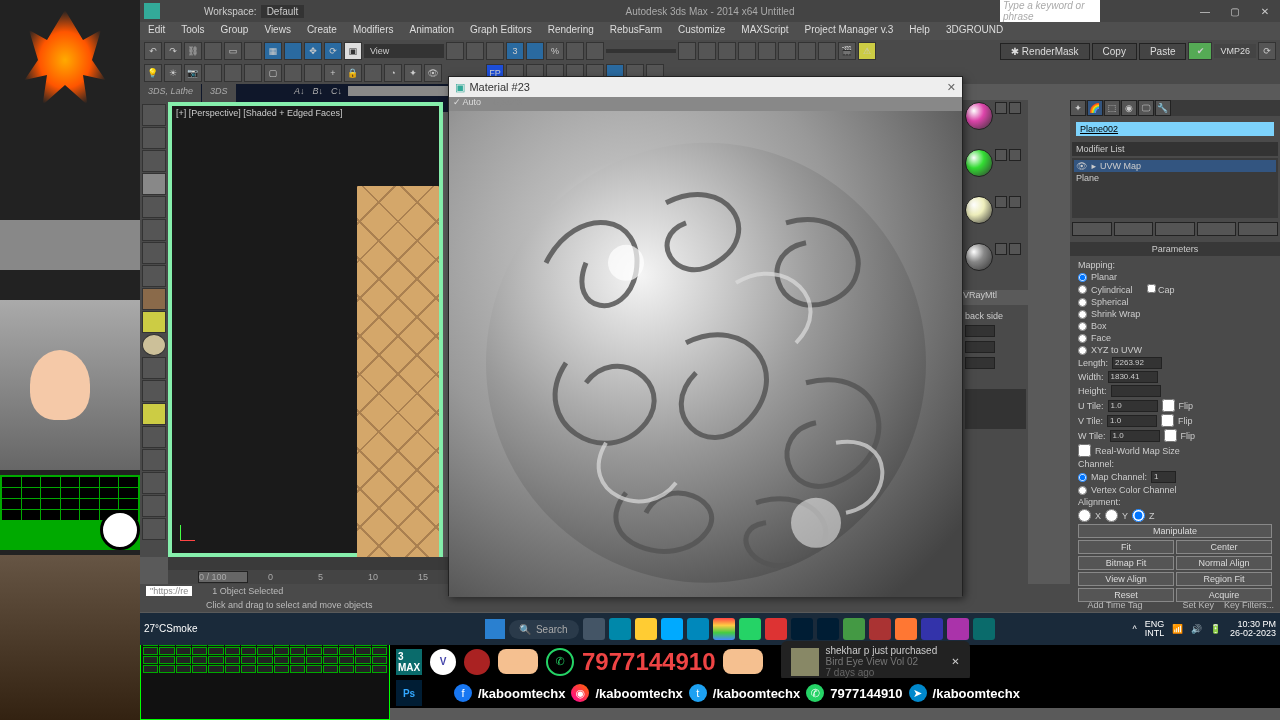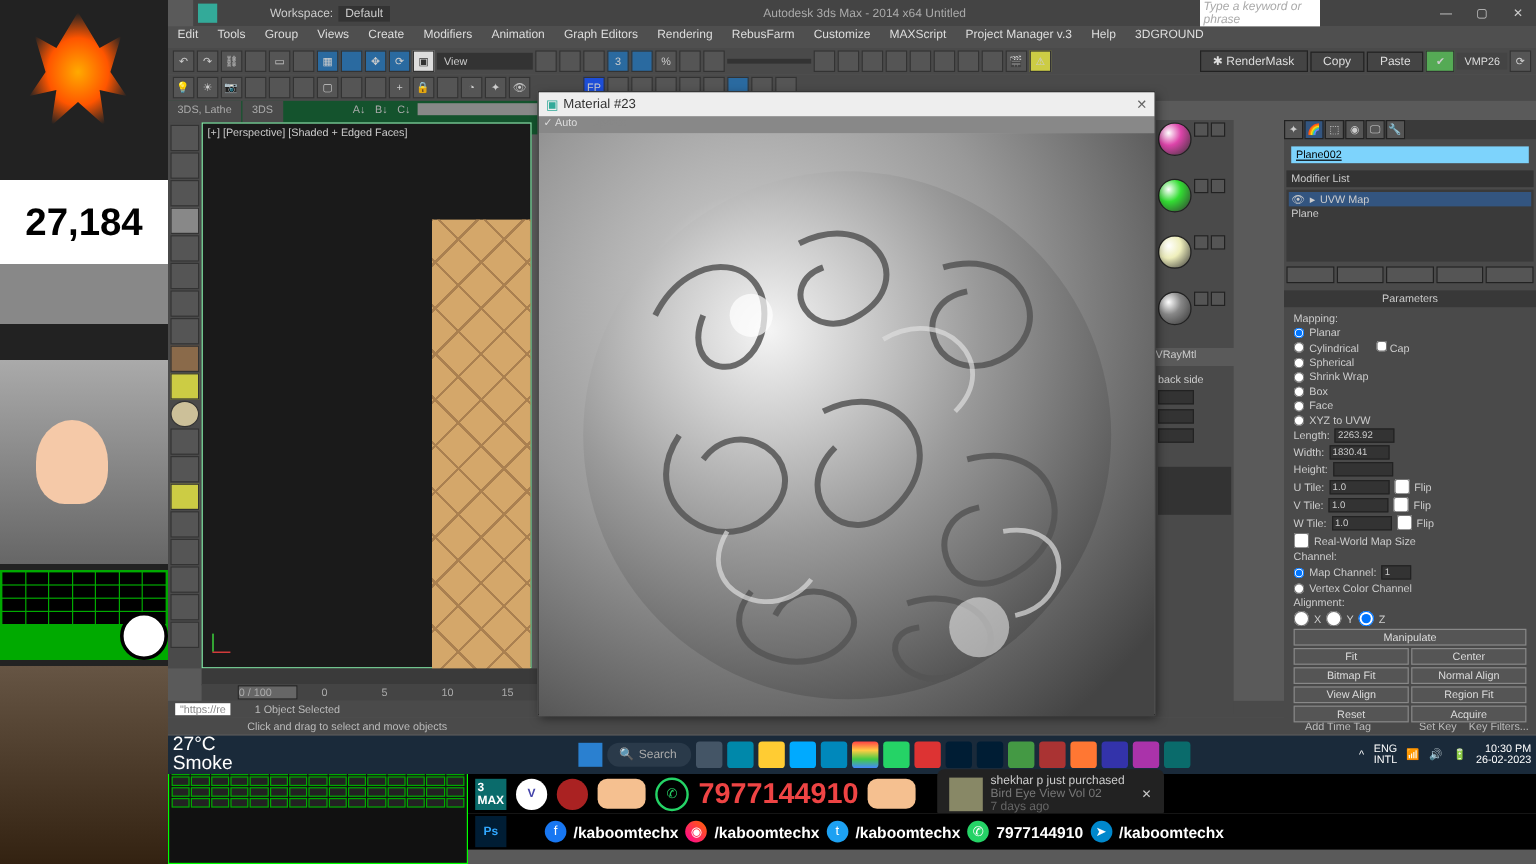--- a/index.html
+++ b/index.html
@@ -1,18 +1,18 @@
 <!DOCTYPE html>
 <html><head>
 <meta charset="utf-8">
 <style>
 * { margin: 0; padding: 0; box-sizing: border-box; font-family: Arial, sans-serif; }
 body { background: #5a5a5a; width: 1280px; height: 720px; overflow: hidden; position: relative; }
 
-.titlebar { position: absolute; top: 0; left: 140px; right: 0; height: 22px; background: #444; display: flex; align-items: center; font-size: 10px; color: #ccc; margin-left: 21px; }
+.titlebar { position: absolute; top: 0; left: 140px; right: 0; height: 22px; background: #444; display: flex; align-items: center; font-size: 10px; color: #ccc; }
 .titlebar .icon { width: 16px; height: 16px; background: #3a9; margin: 0 4px; }
 .workspace-label { margin-left: 40px; color: #ccc; }
 .workspace-dd { background: #333; padding: 1px 6px; margin-left: 4px; }
 .app-title { position: absolute; left: 50%; transform: translateX(-50%); color: #aaa; }
 .search-box { position: absolute; right: 180px; width: 100px; background: #fff; color: #aaa; font-style: italic; padding: 1px 3px; }
 .window-controls { position: absolute; right: 0; display: flex; }
 .window-controls div { width: 30px; height: 22px; display: flex; align-items: center; justify-content: center; color: #ccc; }
 
 .menubar { position: absolute; top: 22px; left: 140px; right: 0; height: 18px; background: #4f4f4f; display: flex; font-size: 10px; color: #ddd; }
 .menubar span { padding: 2px 8px; }
@@ -21,21 +21,21 @@
 .toolbar1 .spacer { flex: 1; }
 .tbtn { width: 18px; height: 18px; background: #555; border: 1px solid #333; display: inline-flex; align-items: center; justify-content: center; font-size: 9px; color: #ccc; }
 .tbtn.blue { background: #2a6aa0; }
 .tbtn.white { background: #ddd; color: #333; }
 .dropdown-tb { background: #333; color: #ccc; font-size: 9px; padding: 2px 6px; min-width: 80px; }
 .render-btn { background: #444; color: #ddd; font-size: 10px; padding: 2px 10px; border: 1px solid #222; }
 .vmp-btn { background: #444; color: #ddd; font-size: 9px; padding: 2px 6px; }
 
 .toolbar2 { position: absolute; top: 62px; left: 140px; right: 0; height: 22px; background: #4a4a4a; display: flex; align-items: center; gap: 2px; padding: 0 4px; }
 
-.tab-row { position: absolute; top: 84px; left: 140px; width: 310px; height: 28px; background: #14532d; display: flex; font-size: 9px; color: #aaa; }
+.tab-row { position: absolute; top: 84px; left: 140px; width: 310px; height: 28px; background: #0f172a; display: flex; font-size: 9px; color: #aaa; font-style: italic; }
 .tab-row .tab { padding: 2px 8px; background: #4a4a4a; margin-right: 1px; }
 
 .left-panel { position: absolute; left: 0; top: 0; width: 140px; height: 720px; background: #222; }
 .fire-logo { position: absolute; top: 10px; left: 20px; width: 90px; height: 100px; background: radial-gradient(ellipse, #ffaa00, #ff5500 40%, transparent 70%); clip-path: polygon(50% 0, 70% 30%, 90% 20%, 80% 50%, 95% 70%, 70% 65%, 75% 95%, 50% 75%, 25% 95%, 30% 65%, 5% 70%, 20% 50%, 10% 20%, 30% 30%); }
 .counter-box { position: absolute; top: 150px; left: 0; width: 140px; height: 70px; background: #fff; display: flex; align-items: center; justify-content: center; font-size: 32px; font-weight: bold; color: #000; }
 .gray-strip { position: absolute; top: 220px; left: 0; width: 140px; height: 50px; background: #888; }
 .cam-preview { position: absolute; top: 300px; left: 0; width: 140px; height: 170px; background: linear-gradient(#aaa, #666); }
 .cam-preview::before { content:''; position:absolute; left:30px; top:50px; width:60px; height:70px; background:#f5c9a8; border-radius:50% 50% 40% 40%; }
 .keyboard-mini { position: absolute; top: 475px; left: 0; width: 140px; height: 75px; background: #0a0; display: grid; grid-template-columns: repeat(7, 1fr); grid-auto-rows: 10px; gap: 1px; padding: 2px; }
 .keyboard-mini div { background: #000; }
@@ -44,21 +44,21 @@
 .keyboard-overlay { position:absolute; top:635px; left:140px; width:250px; height:85px; background:#111; border:1px solid #0f0; display:grid; grid-template-columns:repeat(15,1fr); grid-auto-rows:8px; gap:1px; padding:2px; }
 .keyboard-overlay div { background:#222; border:1px solid #0a0; }
 
 .vtoolbar { position: absolute; left: 140px; top: 102px; width: 28px; height: 455px; background: #4a4a4a; display: flex; flex-direction: column; gap: 1px; padding: 2px; }
 .vtoolbar .vbtn { width: 24px; height: 22px; background: #555; border: 1px solid #333; display:flex; align-items:center; justify-content:center; }
 .vbtn.brown { background: #8a6a4a; }
 .vbtn.yellow { background: #cccc44; }
 .vbtn.beige { background: #ccc099; border-radius:50%; }
 .vbtn.gray { background: #888; }
 
-.viewport { position: absolute; left: 168px; top: 102px; width: 275px; height: 455px; background: #1a1a1a; border: 1px solid #86efac; }
+.viewport { position: absolute; left: 168px; top: 102px; width: 275px; height: 455px; background: #1a1a1a; border: 4px solid #86efac; }
 .viewport-label { position: absolute; top: 2px; left: 4px; font-size: 9px; color: #ccc; }
 .wood-obj { position: absolute; right: 0; top: 80px; width: 82px; height: 375px; background: #d4a76a; background-image: repeating-linear-gradient(45deg, transparent, transparent 25px, #aa8050 25px, #aa8050 27px), repeating-linear-gradient(-45deg, transparent, transparent 25px, #aa8050 25px, #aa8050 27px); }
 .axis-gizmo { position:absolute; bottom:8px; left:8px; width:20px; height:20px; }
 .axis-gizmo .x { position:absolute; width:15px; height:1px; background:#f44; top:15px; }
 .axis-gizmo .y { position:absolute; width:1px; height:15px; background:#4f4; left:0; }
 
 .vp-scroll { position: absolute; left: 168px; top: 557px; width: 280px; height: 14px; background: #3a3a3a; }
 
 .timeline-area { position: absolute; left: 168px; top: 570px; width: 793px; height: 14px; background: #444; display:flex; align-items:center; font-size:9px; color:#aaa; }
 .timeline-slider { position:absolute; left:30px; width:50px; height:12px; background:#666; border:1px solid #222; }
@@ -96,21 +96,21 @@
 .rollout-body { padding: 4px 8px; }
 .rollout-body .radio { display: flex; align-items: center; gap: 4px; margin: 2px 0; }
 .rollout-body .radio input { width: 9px; height: 9px; }
 .rollout-body .label-row { display: flex; align-items: center; margin: 2px 0; gap: 4px; }
 .rollout-body .spinner { background: #333; border: 1px solid #222; width: 50px; height: 12px; color: #ccc; font-size: 8px; padding: 0 2px; }
 .btn-small { background:#555; border:1px solid #888; padding:1px 6px; font-size:9px; color:#ddd; }
 .btn-row { display:flex; gap:2px; margin:2px 0; }
 .btn-row .btn-small { flex:1; text-align:center; }
 
 .taskbar { position: absolute; bottom: 75px; left: 140px; right: 0; height: 32px; background: #1a2a3a; display: flex; align-items: center; padding: 0 4px; gap: 4px; }
-.weather { color: #fff; font-size: 16px; display: flex; flex-direction: column; line-height: 1; margin-right: 20px; }
+.weather { color: #fff; font-size: 10px; display: flex; line-height: 1; margin-right: 20px; }
 .tb-icon { width: 22px; height: 22px; background: #456; border-radius: 3px; }
 .win-start { width:20px; height:20px; background:#2a80d0; }
 .search-tb { background: #2a3a4a; color: #aaa; font-size: 10px; padding: 4px 10px; border-radius: 12px; width: 70px; display:flex; align-items:center; gap:4px; }
 .tray { margin-left: auto; color: #fff; font-size: 9px; display: flex; align-items: center; gap: 8px; }
 .tray .lang { display:flex; flex-direction:column; line-height:1; }
 .tray .time { display:flex; flex-direction:column; line-height:1; text-align:right; }
 
 .sponsor-bar { position: absolute; bottom: 42px; left: 390px; right: 0; height: 33px; background: #000; display: flex; align-items: center; font-size: 11px; color: #fff; gap: 8px; padding: 0 6px; }
 .app-square { width:26px; height:26px; display:flex; align-items:center; justify-content:center; font-size:10px; font-weight:bold; }
 .hand { width: 40px; height: 25px; background: #f5c090; border-radius: 8px; position:relative; }
@@ -134,21 +134,20 @@
 .soc-tw { background:#1da1f2; }
 .soc-wa { background:#25d366; }
 .soc-tg { background:#0088cc; }
 .handle { font-size:13px; font-weight:bold; }
 </style>
 </head>
 <body>
 
 <div class="left-panel">
   <div class="fire-logo"></div>
-  <div class="counter-box">27,184</div>
   <div class="gray-strip"></div>
   <div class="cam-preview"></div>
   <div class="keyboard-mini">
     <div></div>
       <div></div>
       <div></div>
       <div></div>
       <div></div>
       <div></div>
       <div></div>

